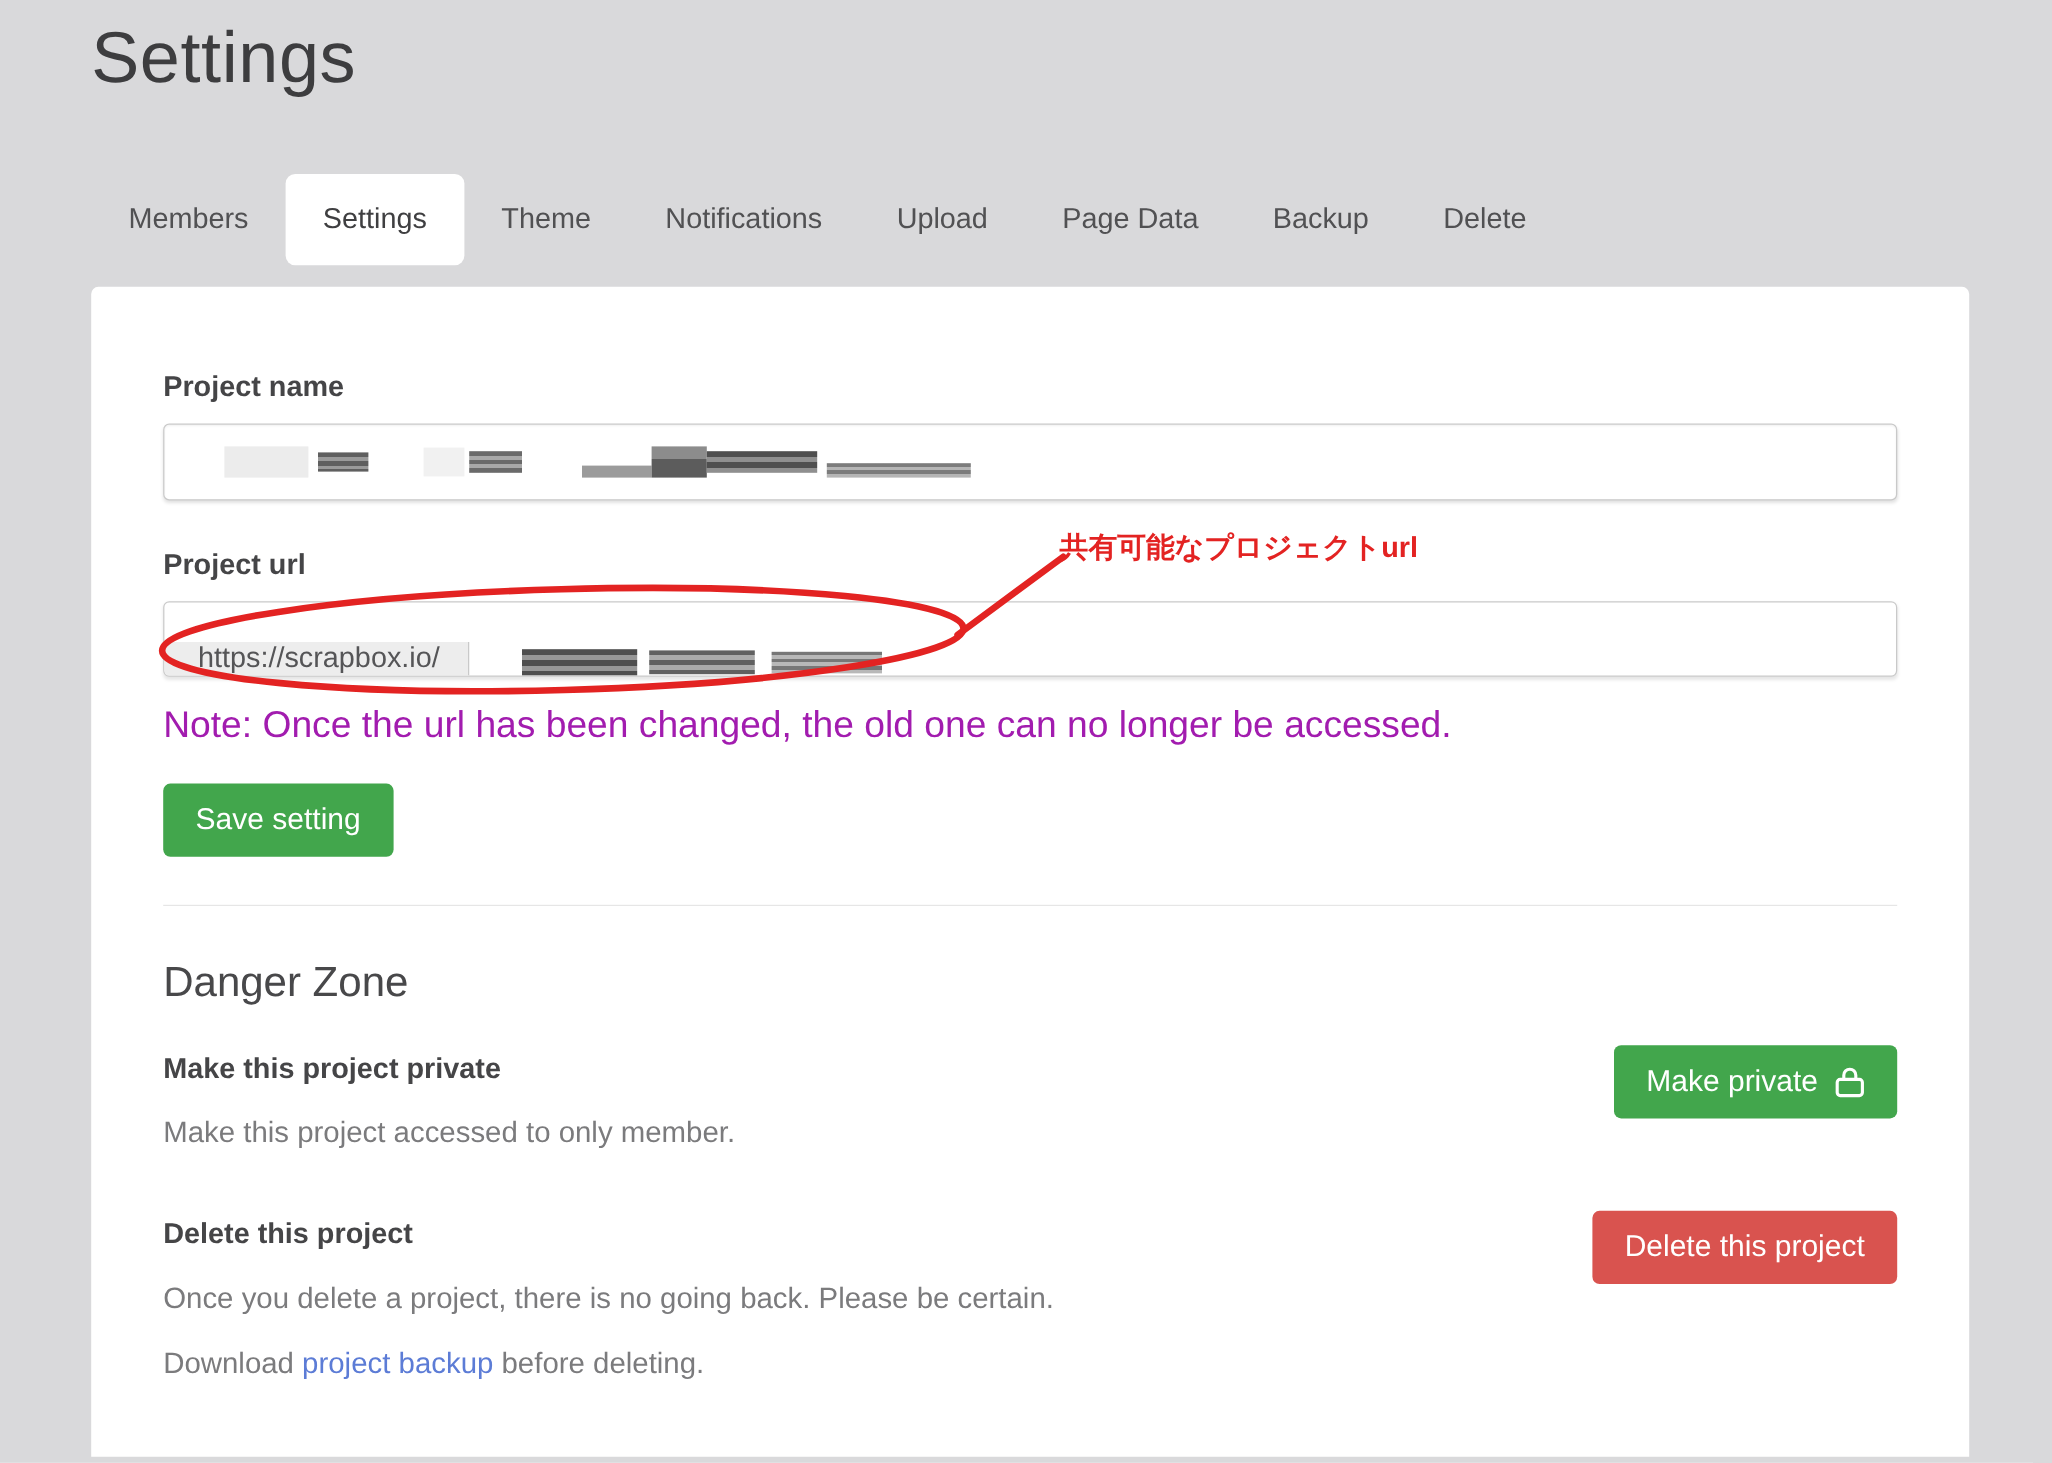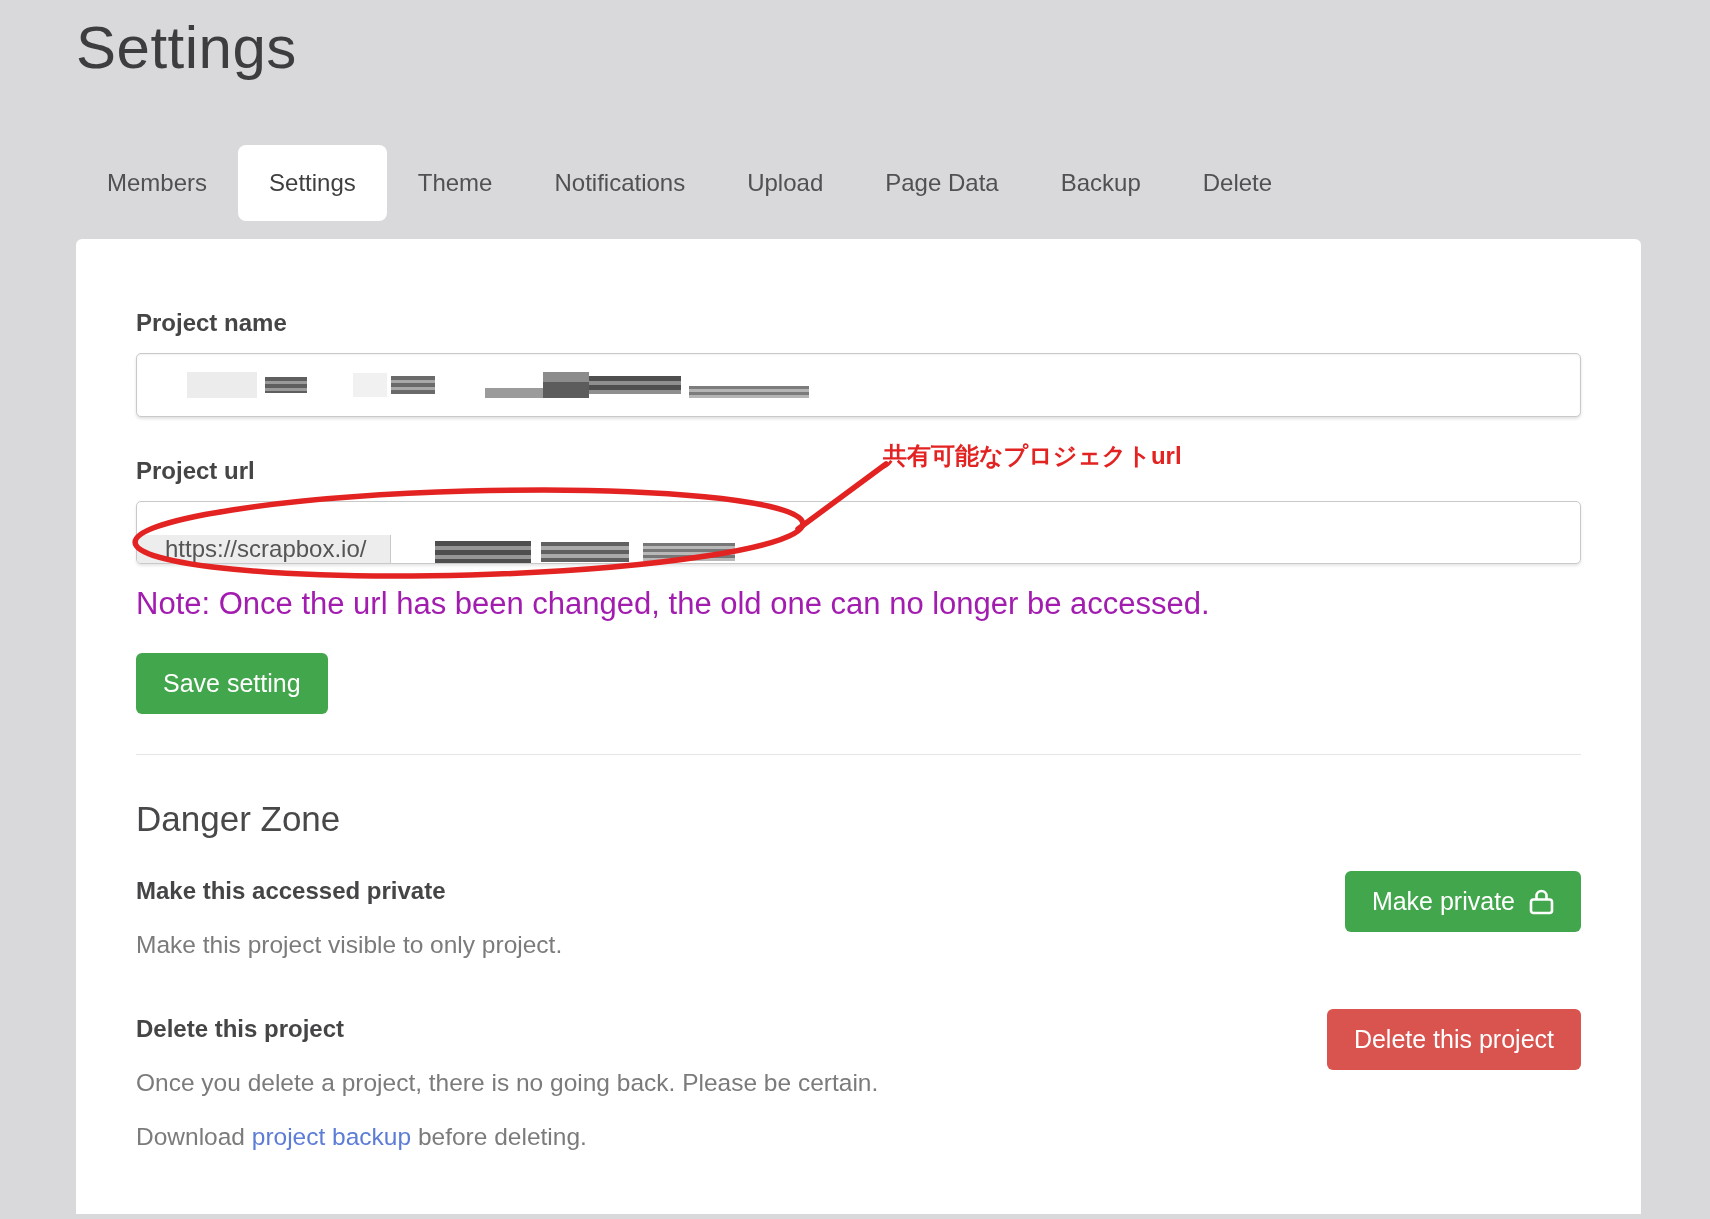--- a/index.html
+++ b/index.html
@@ -133,22 +133,22 @@
   <p class="note-text">Note: Once the url has been changed, the old one can no longer be accessed.</p>
 
   <button class="btn btn-success save-btn">Save setting</button>
 
   <hr class="divider">
 
   <h2 class="danger-title">Danger Zone</h2>
 
   <div class="dz-row private">
     <div>
-      <p class="dz-heading">Make this accessed private</p>
-      <p class="dz-desc">Make this project visible to only project.</p>
+      <p class="dz-heading">Make this project private</p>
+      <p class="dz-desc">Make this project accessed to only member.</p>
     </div>
     <button class="btn btn-success">
       <span>Make private</span>
       <span>
         <svg class="lock-icon" viewBox="0 0 25 27">
           <rect x="2" y="11.5" width="21" height="13.5" rx="2.5" fill="none" stroke="#ffffff" stroke-width="2.6"></rect>
           <path d="M7.5 11.5 V8 a5 5 0 0 1 10 0 v3.5" fill="none" stroke="#ffffff" stroke-width="2.6"></path>
         </svg>
       </span>
     </button>

